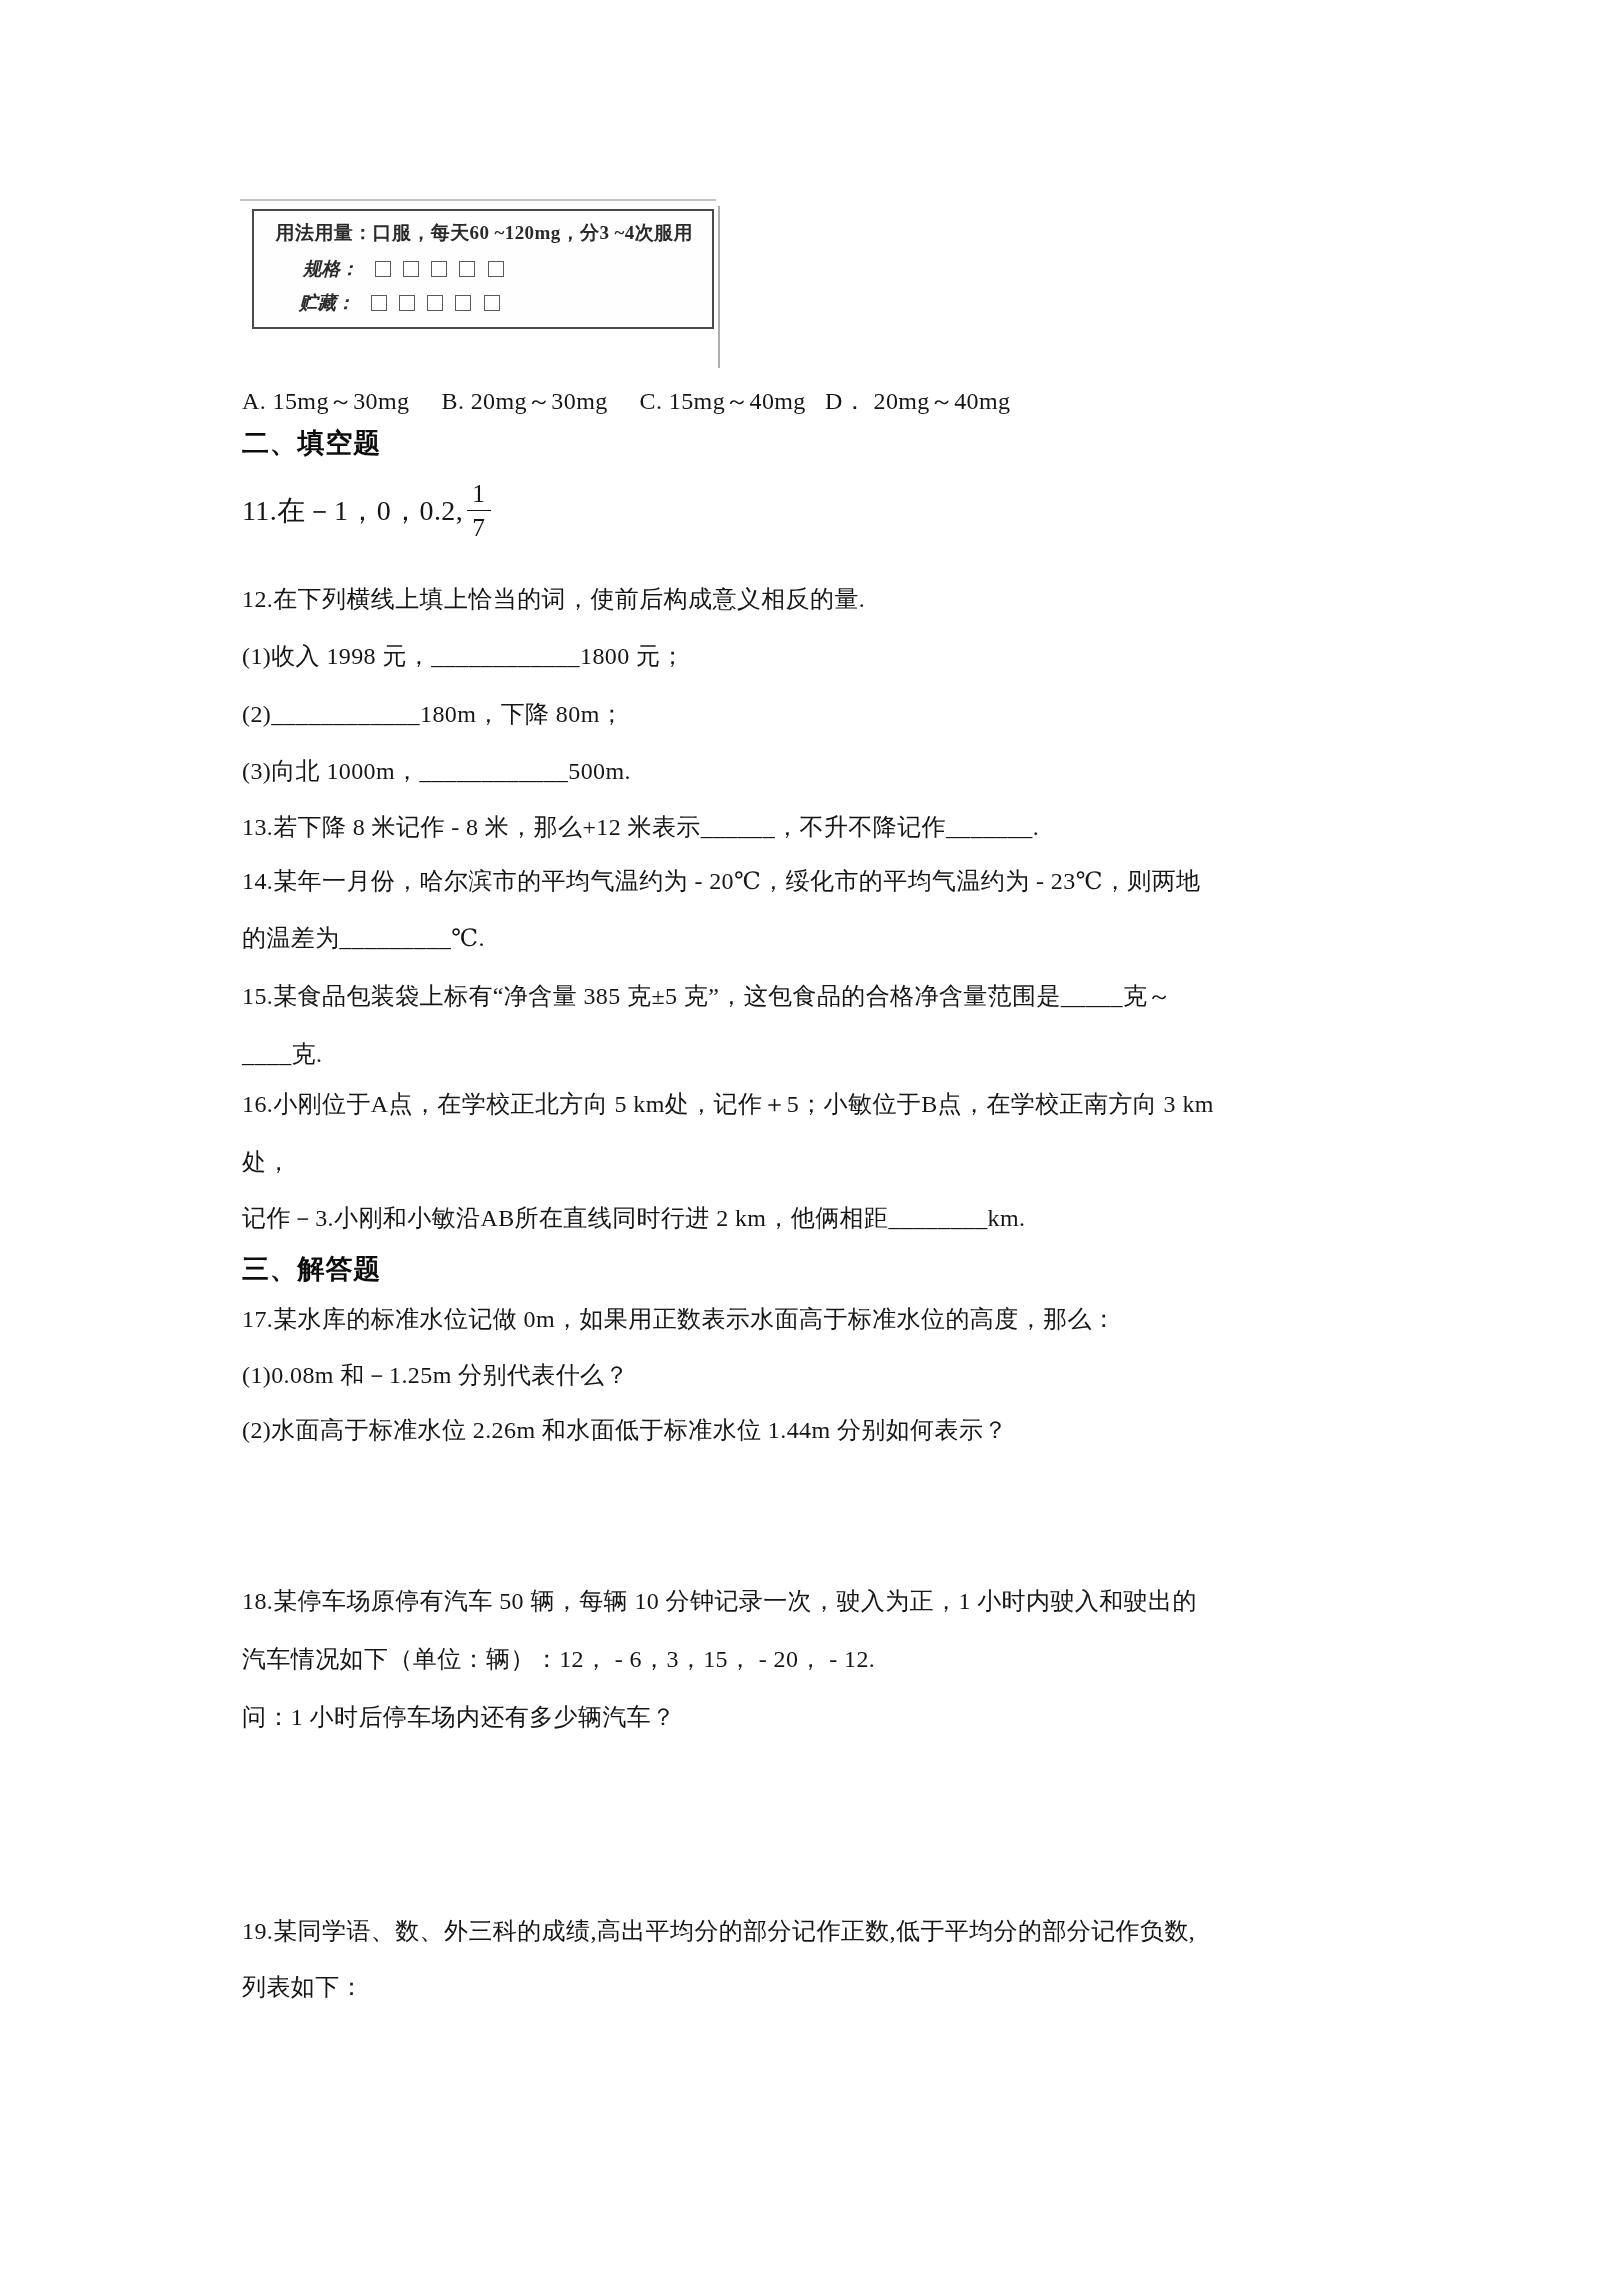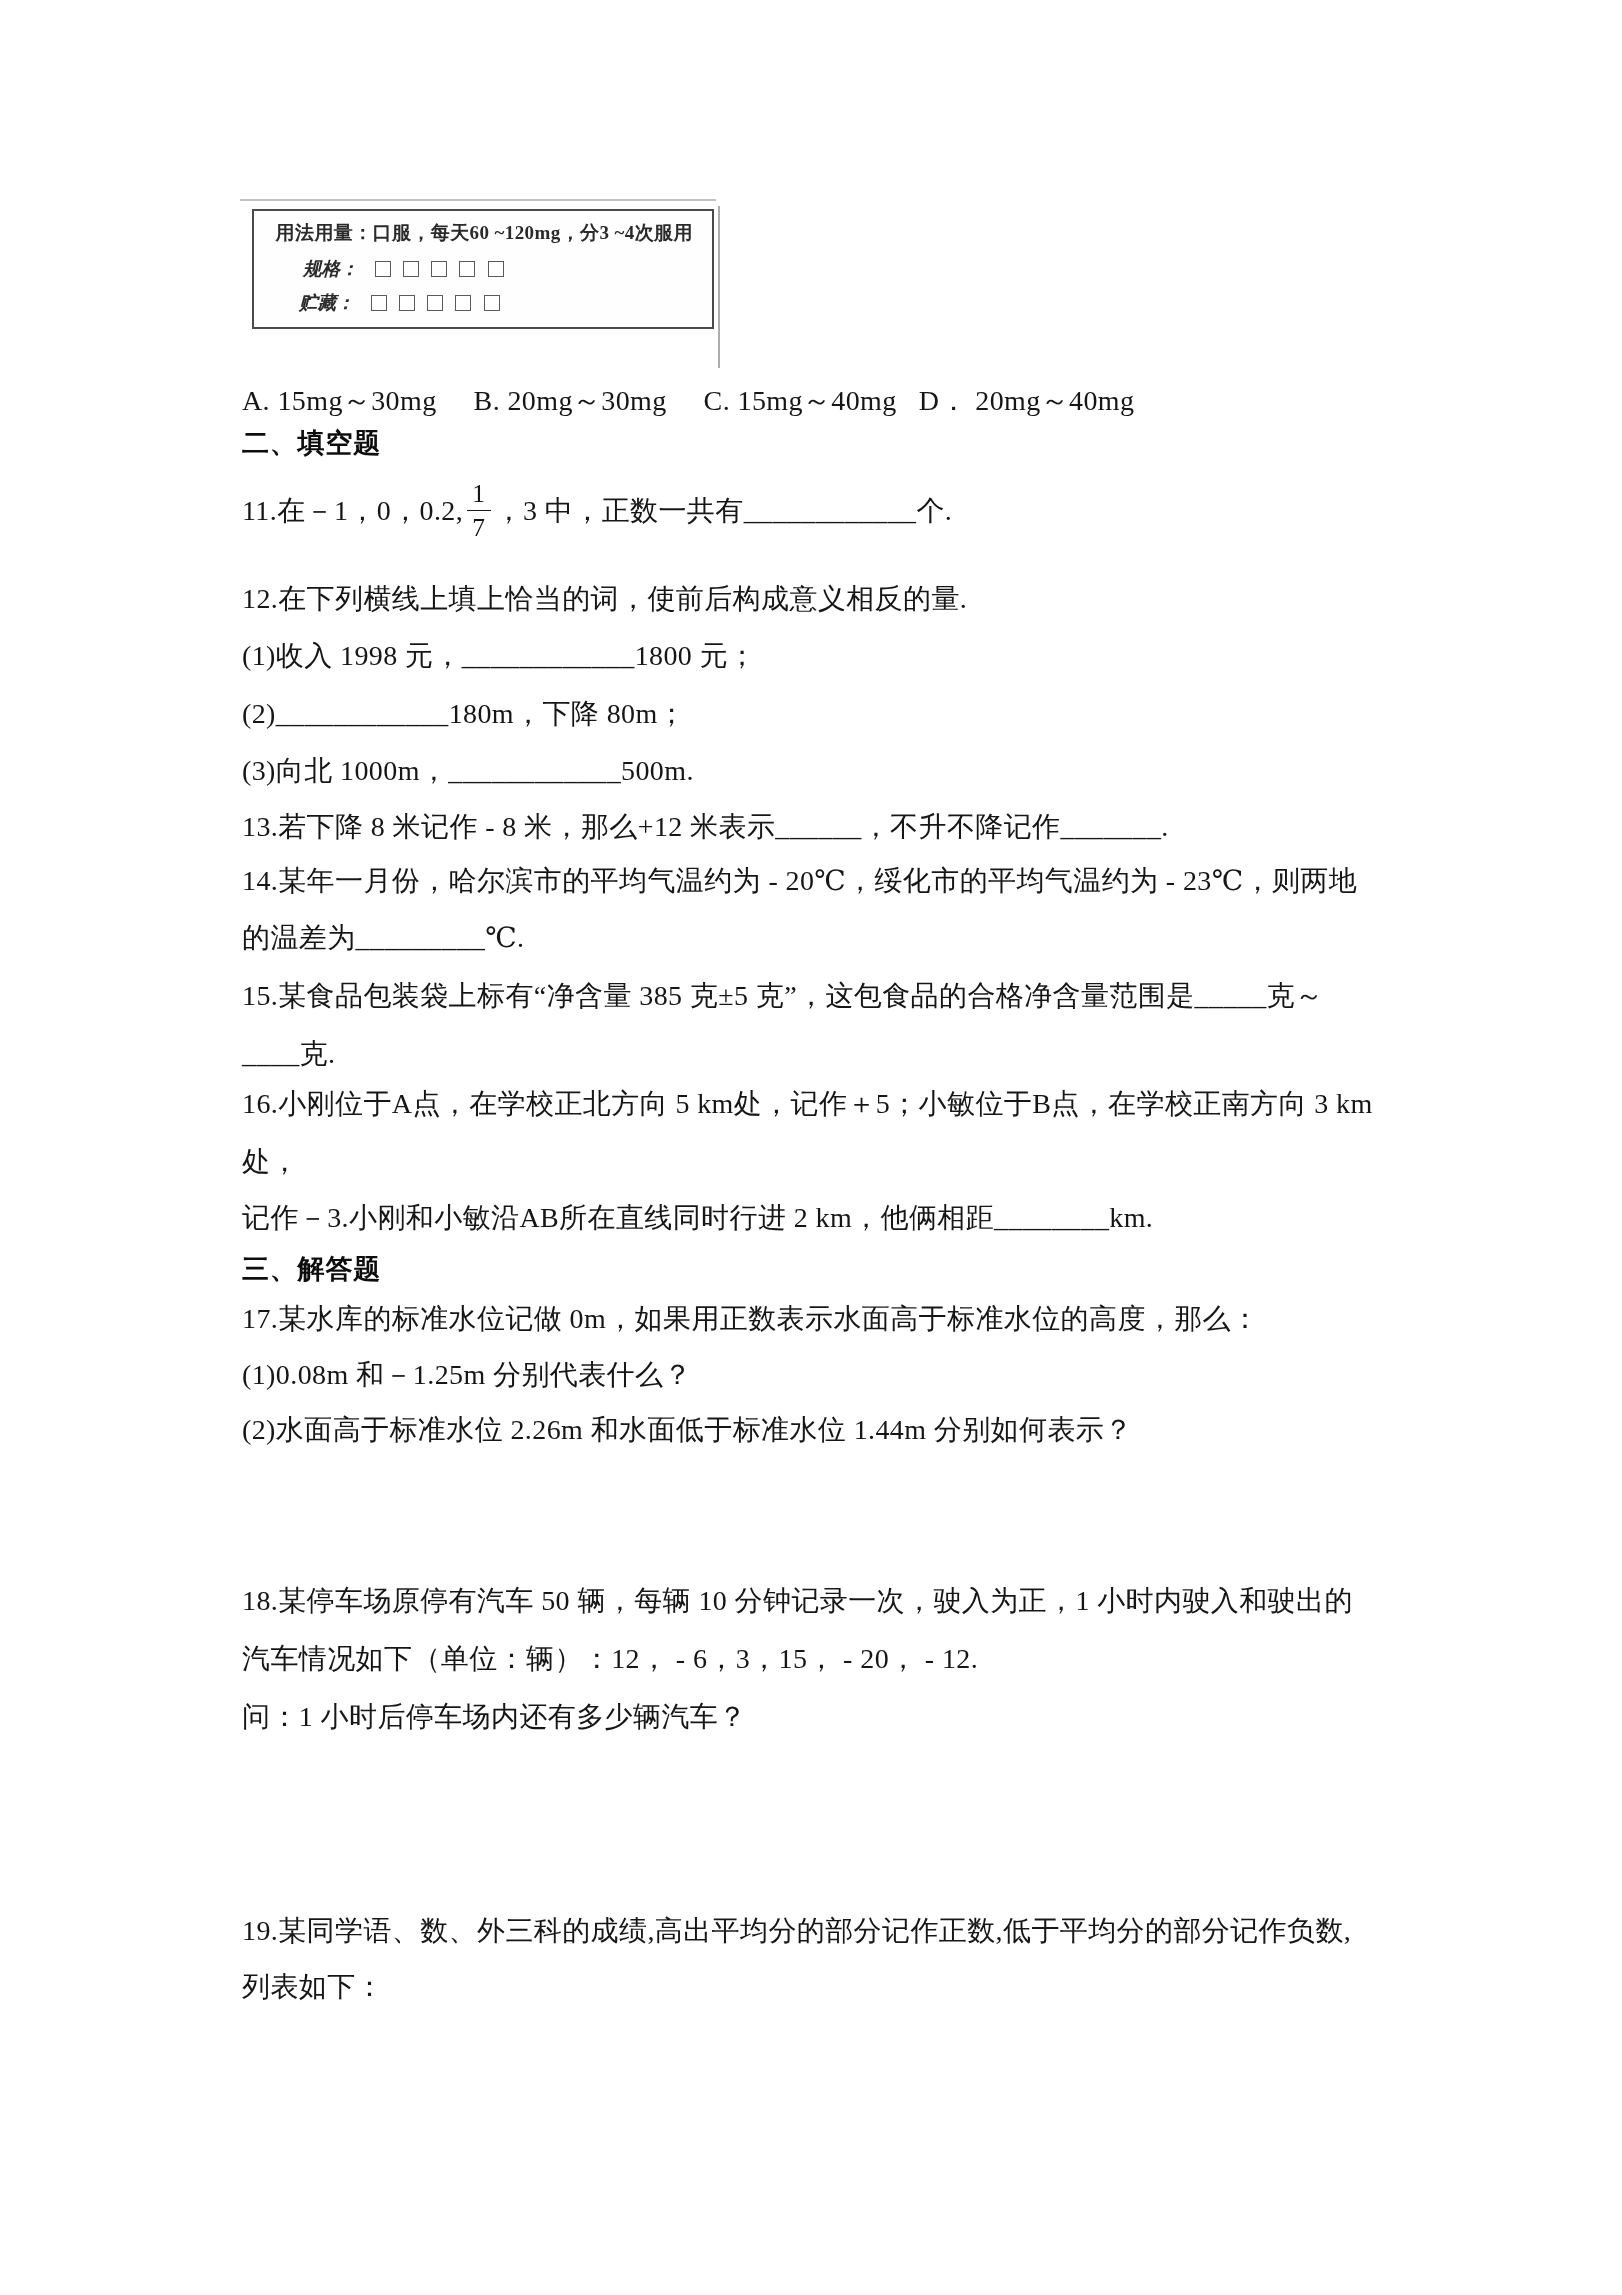--- a/index.html
+++ b/index.html
@@ -11,21 +11,21 @@
     position: relative;
     width: 1623px;
     height: 2295px;
     font-family: "Liberation Serif", "DejaVu Serif", serif;
     color: #141414;
     overflow: hidden;
   }
   .line {
     position: absolute;
     left: 242px;
-    font-size: 28px;
+    font-size: 24px;
     line-height: 34px;
     white-space: pre;
     letter-spacing: 0.4px;
     color: #161616;
   }
   .heading {
     font-weight: bold;
     font-size: 27px;
     letter-spacing: 0.8px;
     color: #0d0d0d;
@@ -145,21 +145,21 @@
     <span class="checkbox-square"></span>
     <span class="checkbox-square"></span>
   </div>
 </div>
 
 <div class="line" style="top:384px">A. 15mg～30mg     B. 20mg～30mg     C. 15mg～40mg   D． 20mg～40mg</div>
 
 <div class="line heading" style="top:426px">二、填空题</div>
 
 <div class="q11-line">
-  <span>11.在－1，0，0.2,</span><span class="frac"><span class="num">1</span><span class="den">7</span></span><span>，3 中，正数一共有____________个.</span>
+  <span>11.在－1，0，0.2,</span><span class="frac"><span class="num">1</span><span class="den">7</span></span>
 </div>
 
 <div class="line" style="top:582px">12.在下列横线上填上恰当的词，使前后构成意义相反的量.</div>
 <div class="line" style="top:639px">(1)收入 1998 元，____________1800 元；</div>
 <div class="line" style="top:697px">(2)____________180m，下降 80m；</div>
 <div class="line" style="top:754px">(3)向北 1000m，____________500m.</div>
 
 <div class="line" style="top:810px">13.若下降 8 米记作 - 8 米，那么+12 米表示______，不升不降记作_______.</div>
 
 <div class="line" style="top:864px">14.某年一月份，哈尔滨市的平均气温约为 - 20℃，绥化市的平均气温约为 - 23℃，则两地</div>

